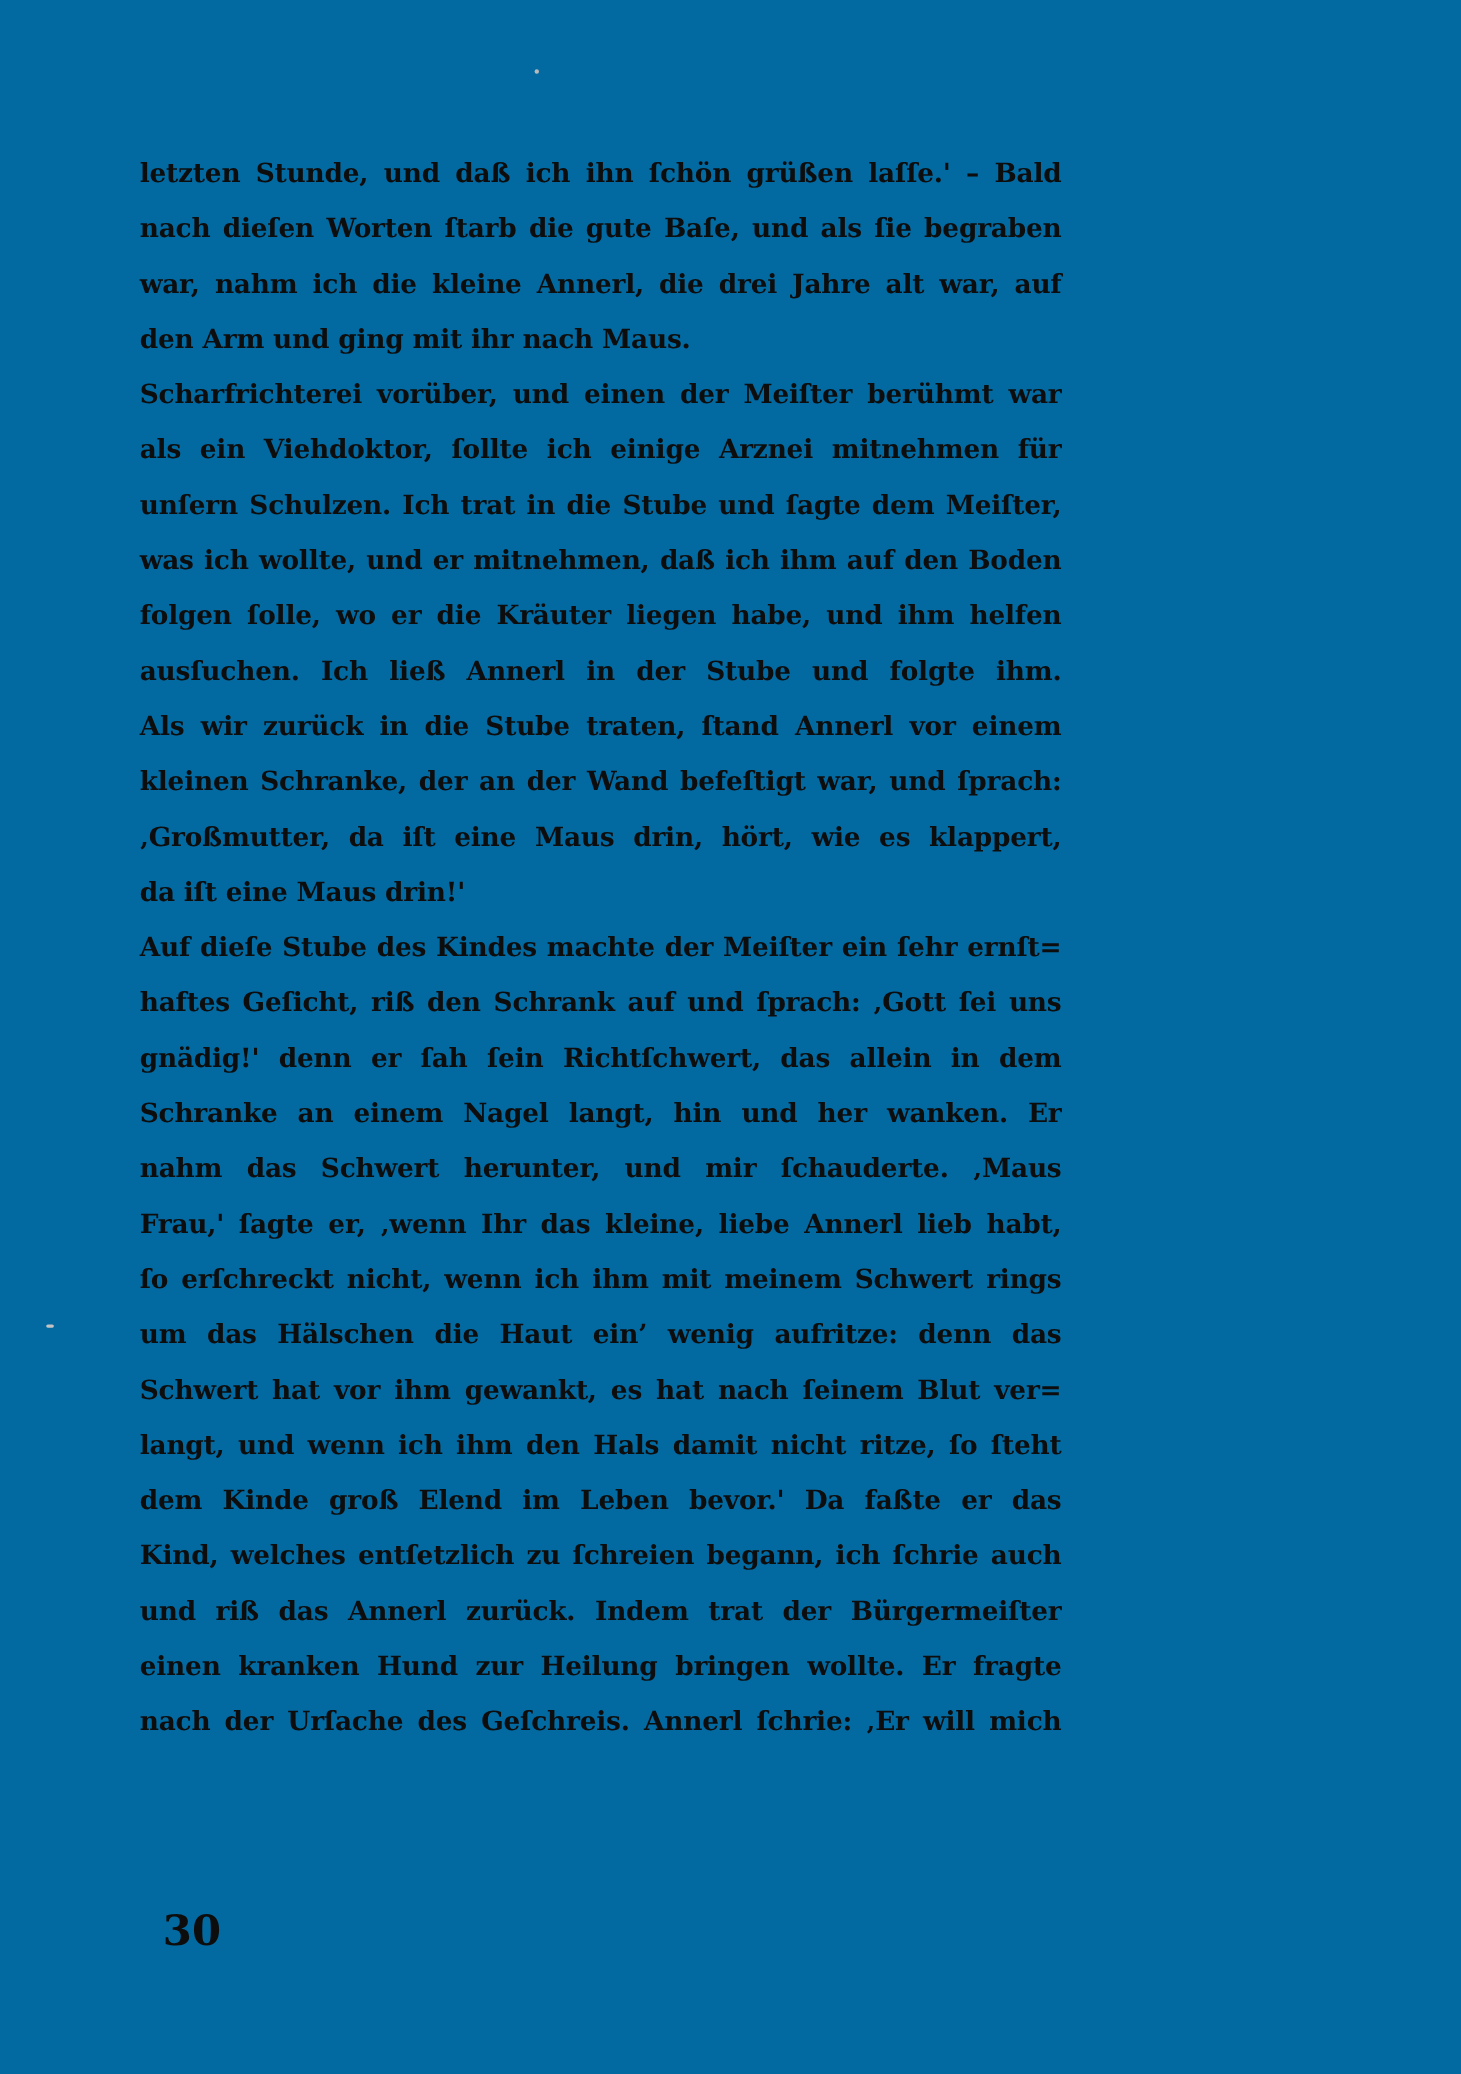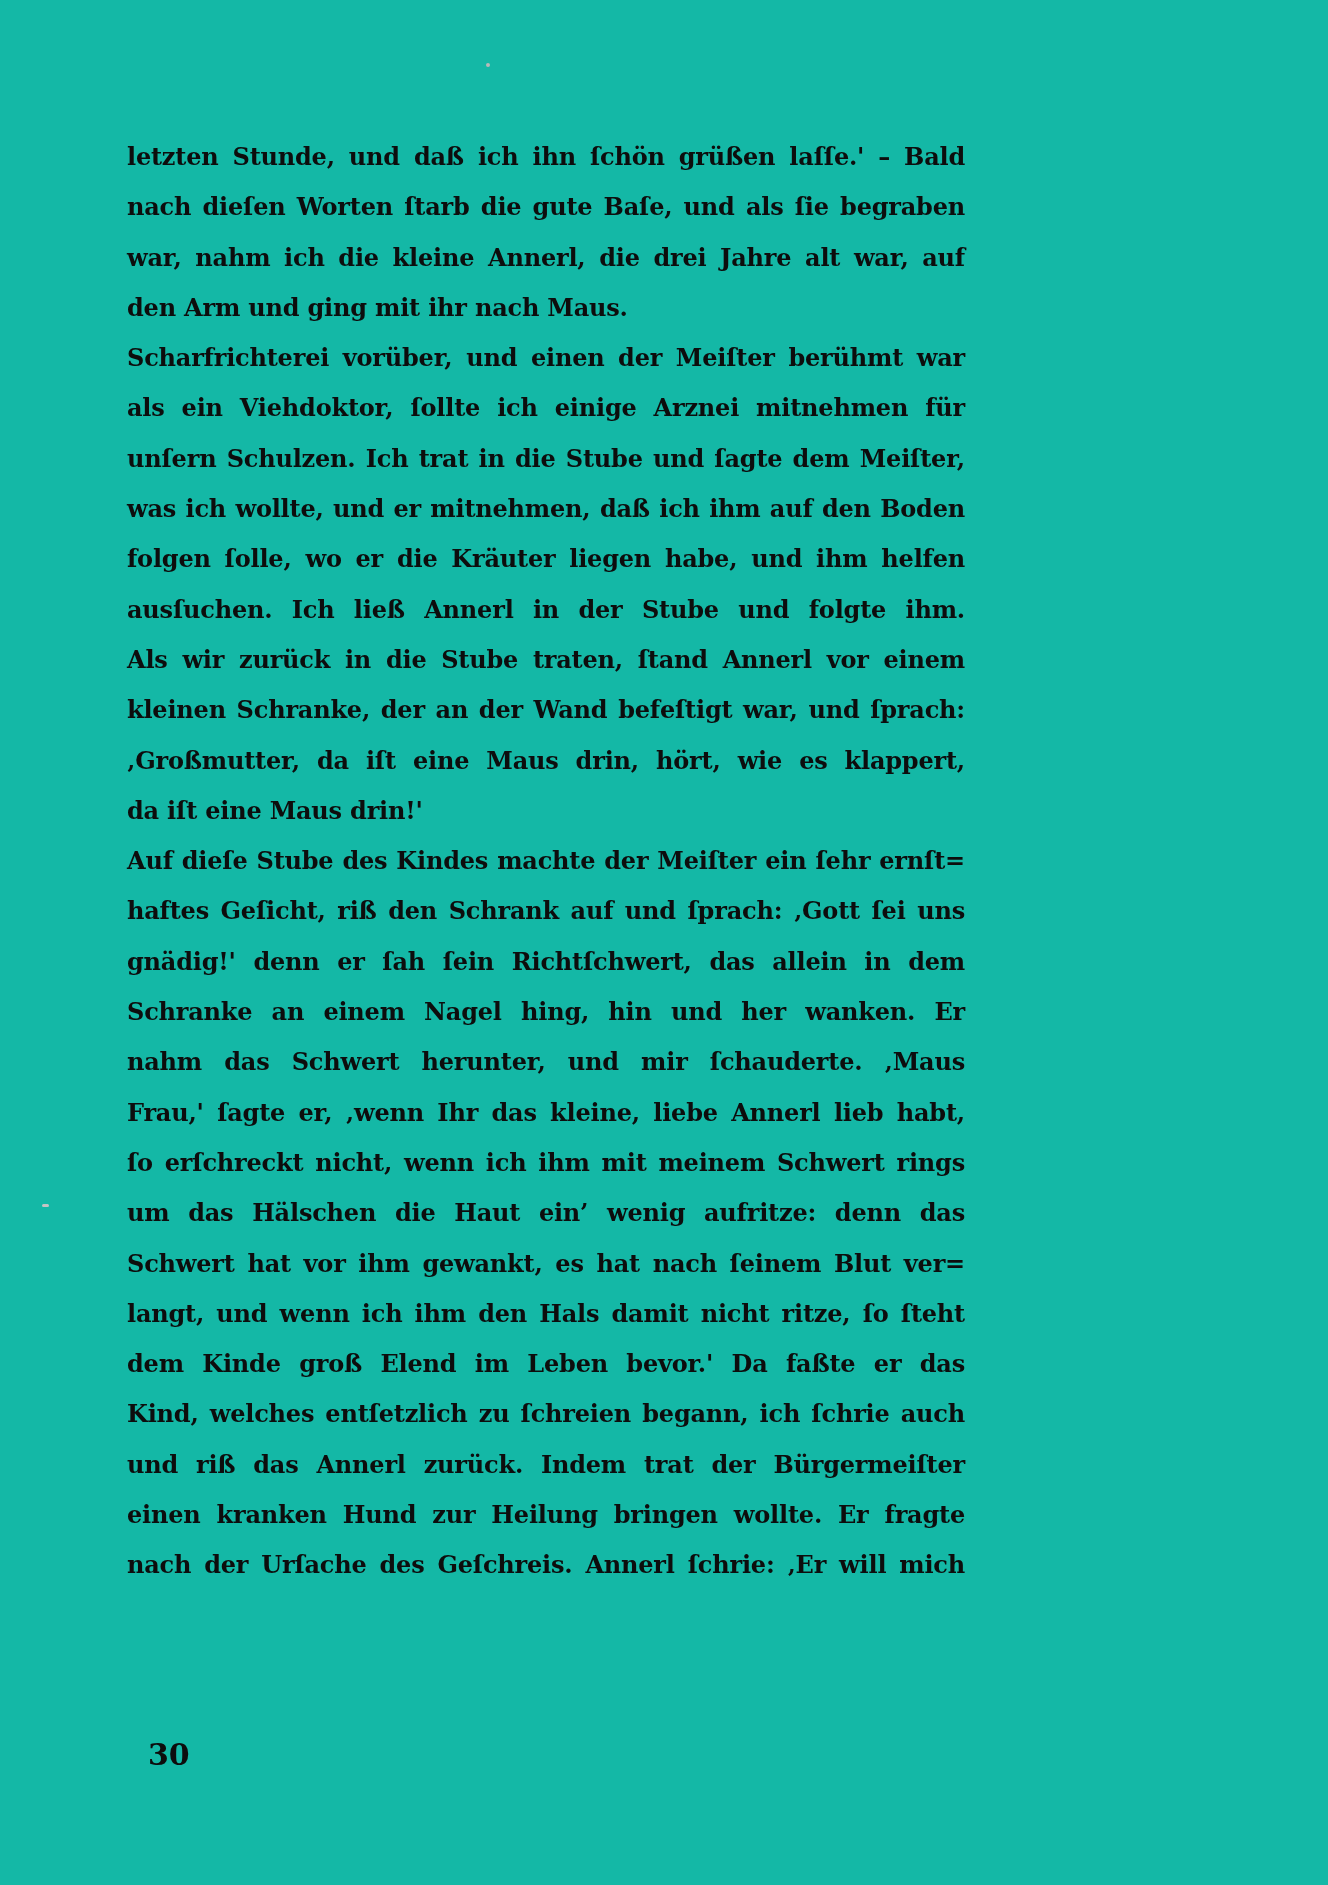--- a/index.html
+++ b/index.html
@@ -4,21 +4,21 @@
 <style>
   html, body {
     margin: 0;
     padding: 0;
     background: #ffffff;
   }
   .book-page {
     position: relative;
     width: 1328px;
     height: 1885px;
-    background: #14b8a6;
+    background: #0369a1;
     overflow: hidden;
     font-family: "DejaVu Serif", serif;
     color: #0d0d0d;
   }
   .page-text {
     position: absolute;
     left: 127px;
     top: 132px;
     width: 838px;
   }
@@ -33,21 +33,21 @@
   }
   .line.end {
     text-align: left;
     text-align-last: left;
   }
   .page-number {
     position: absolute;
     left: 148px;
     top: 1735px;
     font-weight: 700;
-    font-size: 30px;
+    font-size: 38px;
     line-height: 40px;
     letter-spacing: 0;
   }
   .speck {
     position: absolute;
     background: #b9b9b9;
     border-radius: 50%;
   }
   .speck.top {
     left: 486px;
@@ -82,21 +82,21 @@
       <div class="line">was ich wollte, und er mitnehmen, daß ich ihm auf den Boden</div>
       <div class="line">folgen ſolle, wo er die Kräuter liegen habe, und ihm helfen</div>
       <div class="line">ausſuchen. Ich ließ Annerl in der Stube und folgte ihm.</div>
       <div class="line">Als wir zurück in die Stube traten, ſtand Annerl vor einem</div>
       <div class="line">kleinen Schranke, der an der Wand befeſtigt war, und ſprach:</div>
       <div class="line">‚Großmutter, da iſt eine Maus drin, hört, wie es klappert,</div>
       <div class="line end">da iſt eine Maus drin!'</div>
       <div class="line">Auf dieſe Stube des Kindes machte der Meiſter ein ſehr ernſt=</div>
       <div class="line">haftes Geſicht, riß den Schrank auf und ſprach: ‚Gott ſei uns</div>
       <div class="line">gnädig!' denn er ſah ſein Richtſchwert, das allein in dem</div>
-      <div class="line">Schranke an einem Nagel hing, hin und her wanken. Er</div>
+      <div class="line">Schranke an einem Nagel langt, hin und her wanken. Er</div>
       <div class="line">nahm das Schwert herunter, und mir ſchauderte. ‚Maus</div>
       <div class="line">Frau,' ſagte er, ‚wenn Ihr das kleine, liebe Annerl lieb habt,</div>
       <div class="line">ſo erſchreckt nicht, wenn ich ihm mit meinem Schwert rings</div>
       <div class="line">um das Hälschen die Haut ein’ wenig aufritze: denn das</div>
       <div class="line">Schwert hat vor ihm gewankt, es hat nach ſeinem Blut ver=</div>
       <div class="line">langt, und wenn ich ihm den Hals damit nicht ritze, ſo ſteht</div>
       <div class="line">dem Kinde groß Elend im Leben bevor.' Da faßte er das</div>
       <div class="line">Kind, welches entſetzlich zu ſchreien begann, ich ſchrie auch</div>
       <div class="line">und riß das Annerl zurück. Indem trat der Bürgermeiſter</div>
       <div class="line">einen kranken Hund zur Heilung bringen wollte. Er fragte</div>

